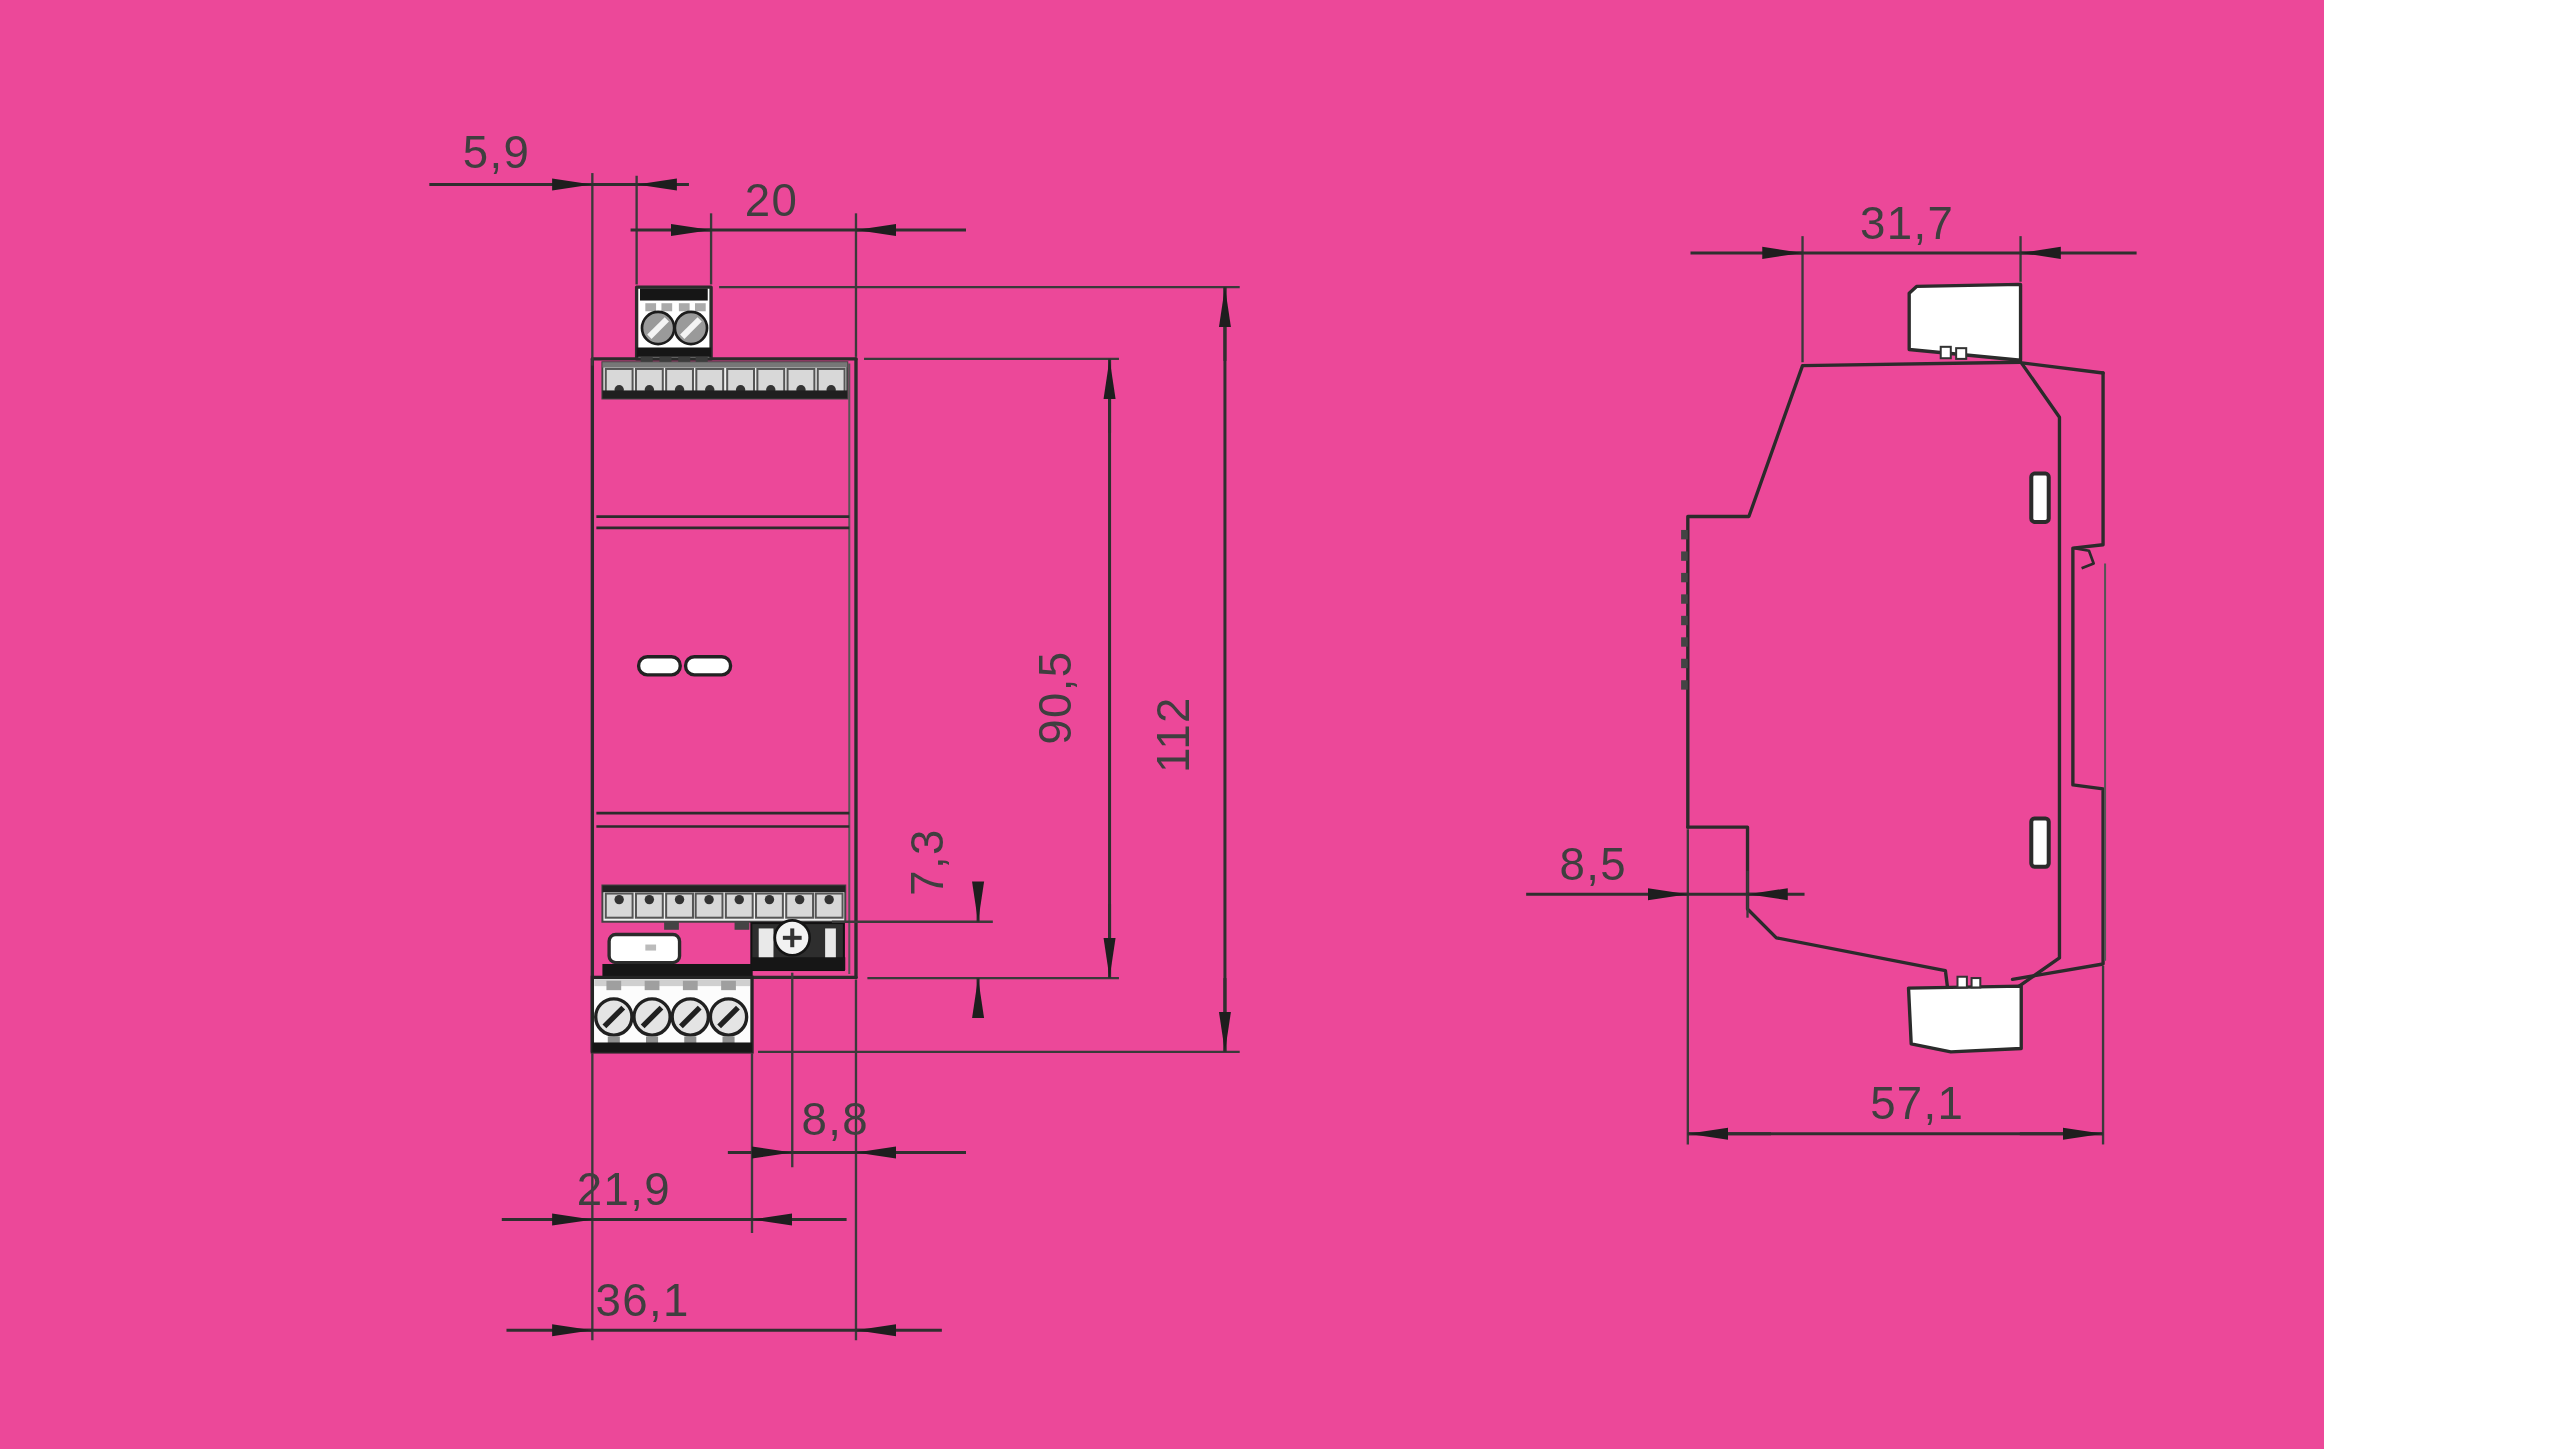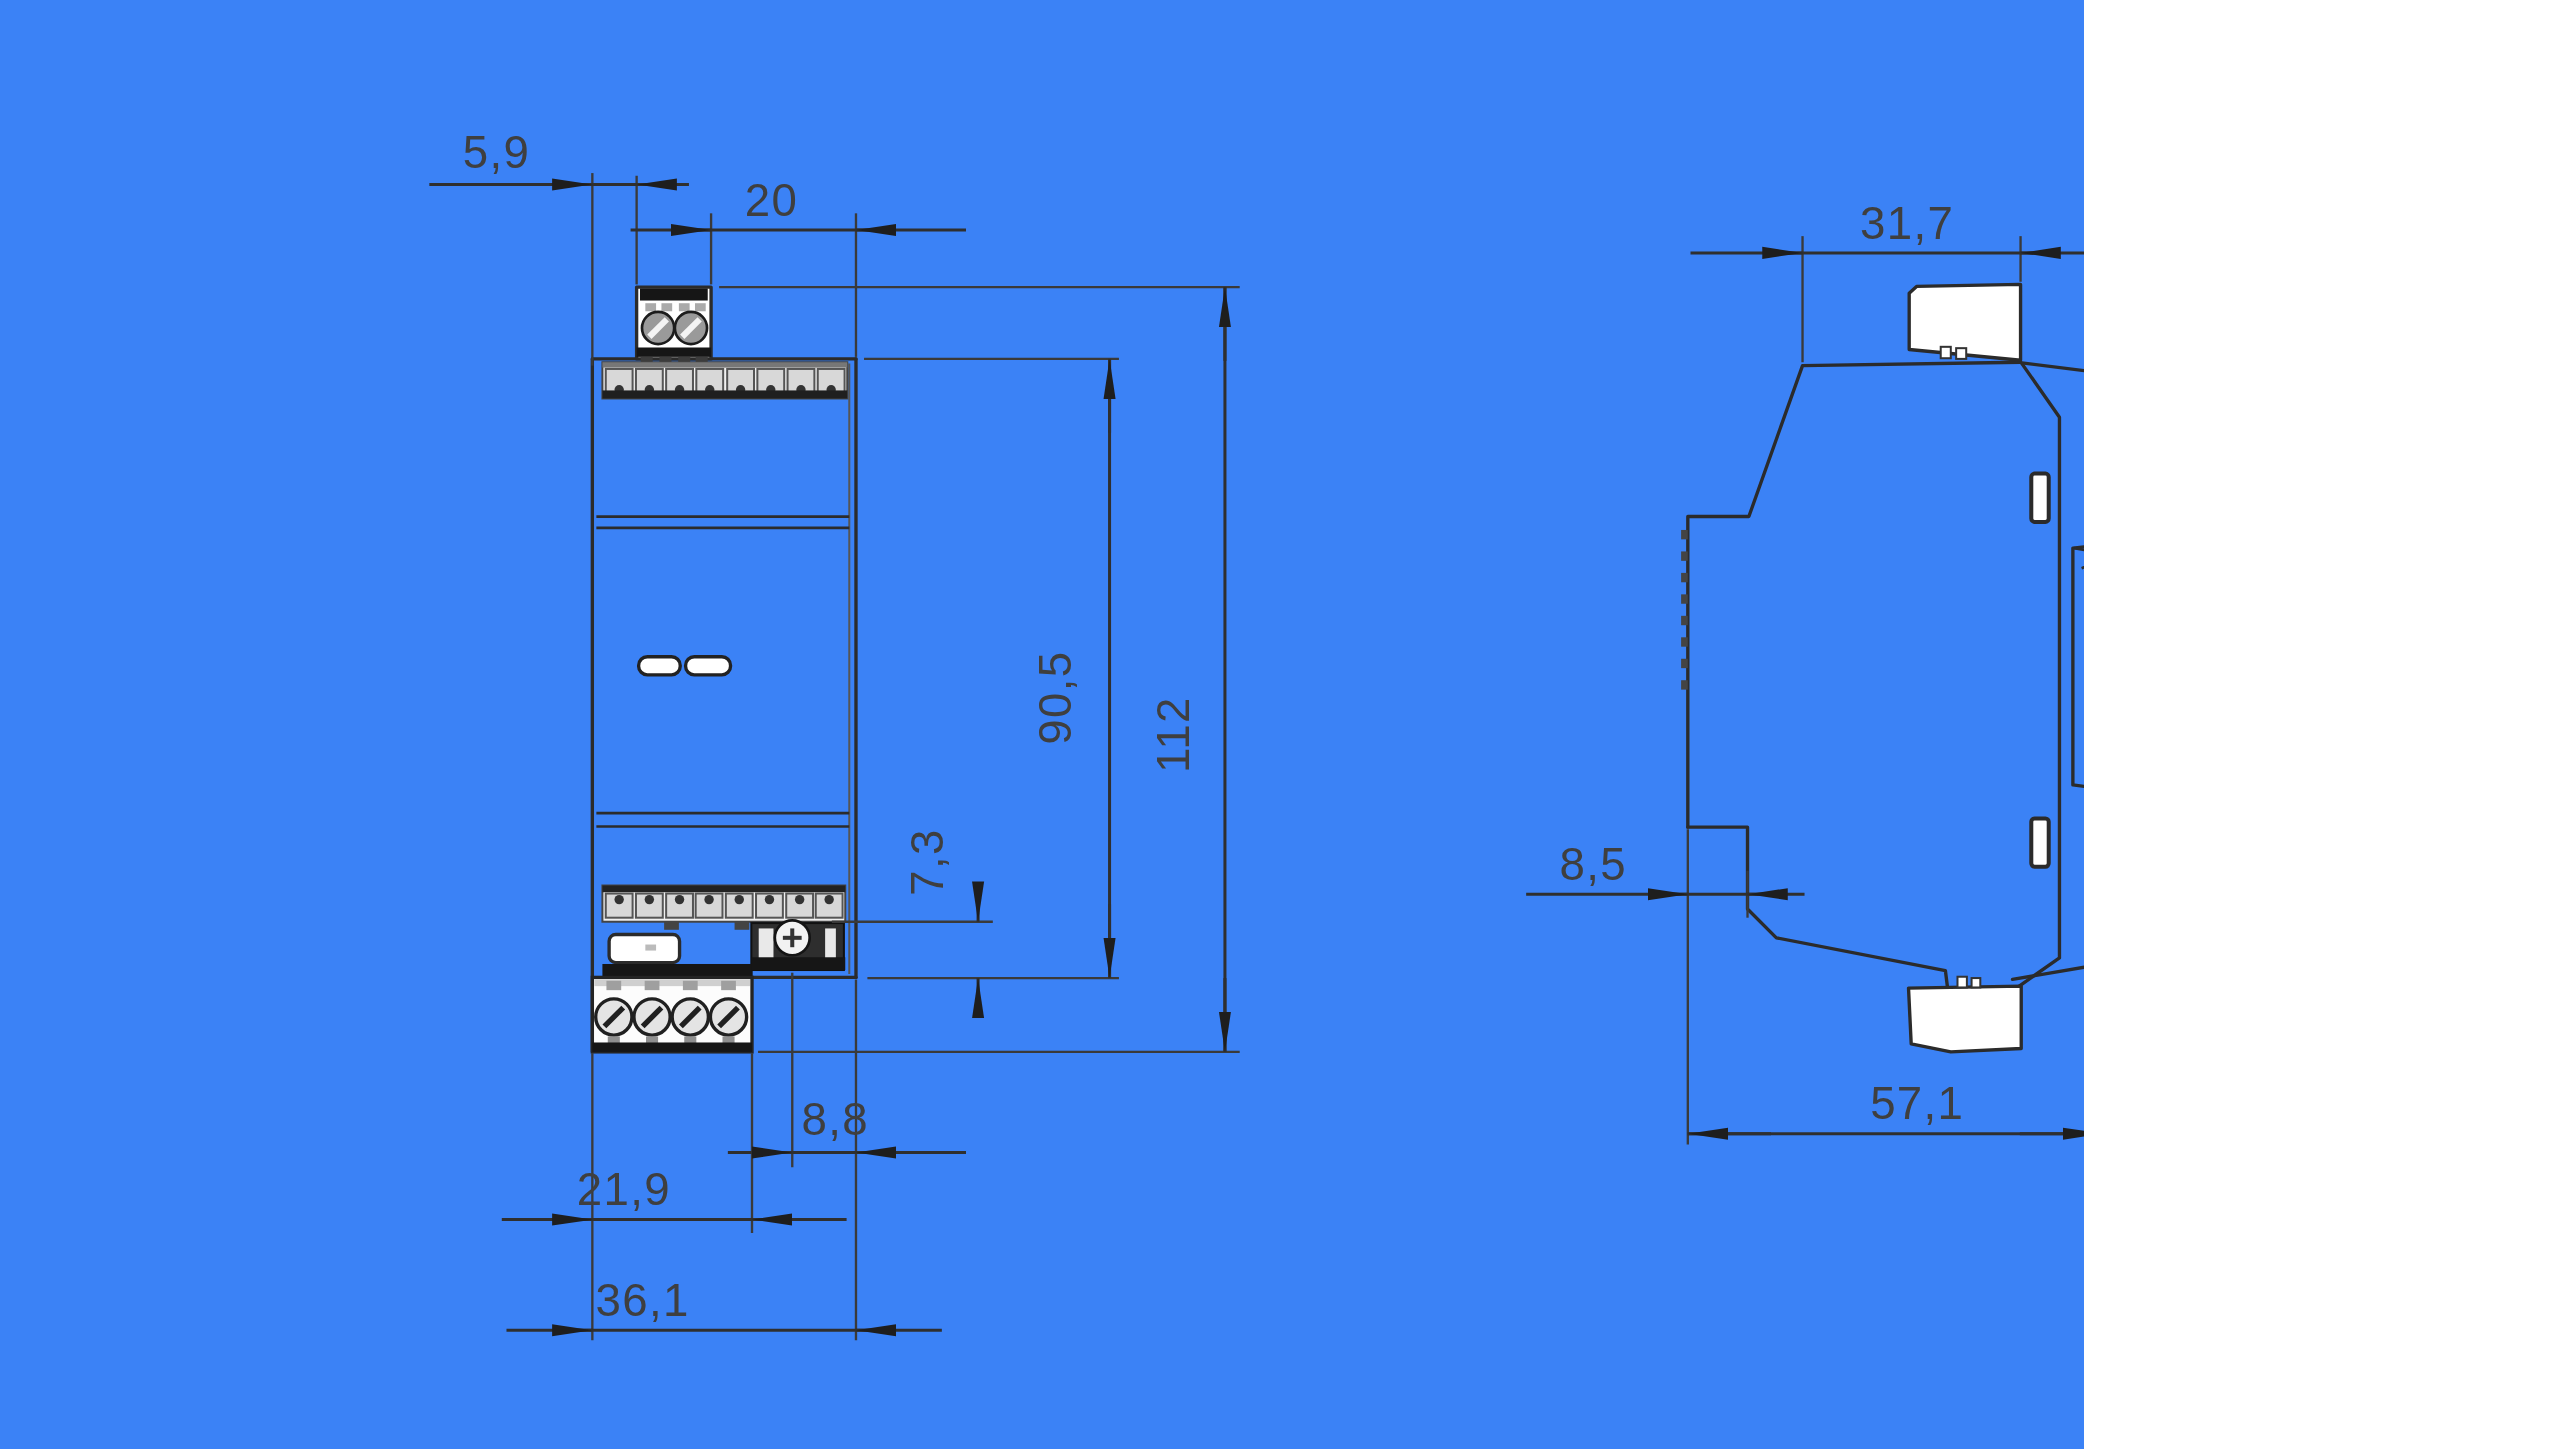--- a/index.html
+++ b/index.html
@@ -1,16 +1,16 @@
 <!DOCTYPE html>
 <html style="font-size:10.7px"><head>
 <meta charset="utf-8">
 <style>
   html,body{margin:0;padding:0;background:#ffffff;}
-  .stage{width:2084px;height:1449px;position:relative;background:#3b82f6;overflow:hidden;}
+  .stage{width:2324px;height:1449px;position:relative;background:#ec4899;overflow:hidden;}
   svg{display:block;}
   .ol{stroke:#2b2b2b;stroke-width:5;fill:none;stroke-linejoin:round;stroke-linecap:round;}
   .ol2{stroke:#2b2b2b;stroke-width:4;fill:none;stroke-linejoin:round;}
   .thin{stroke:#555;stroke-width:3;fill:none;}
   .ext{stroke:#3a3a3a;stroke-width:3.5;fill:none;}
   .dim{stroke:#2f2f2f;stroke-width:4.5;fill:none;}
   .lbl{font-family:"Liberation Sans","DejaVu Sans",sans-serif;font-size:68px;fill:#3f3f3f;letter-spacing:2px;}
   .wfill{fill:#ffffff;}
 </style>
 </head>

